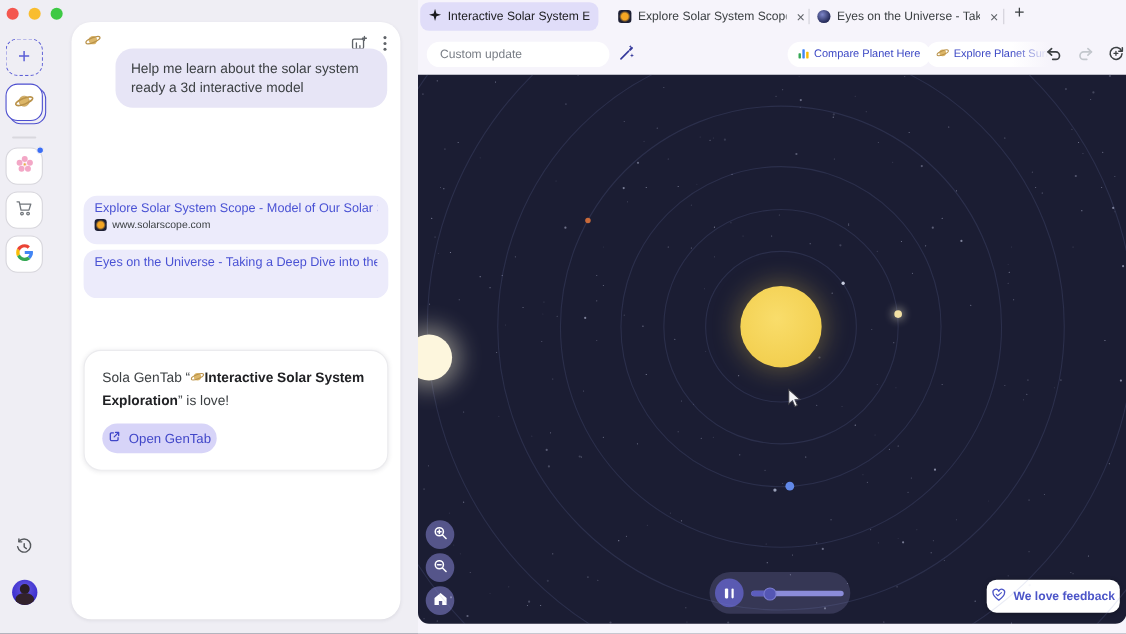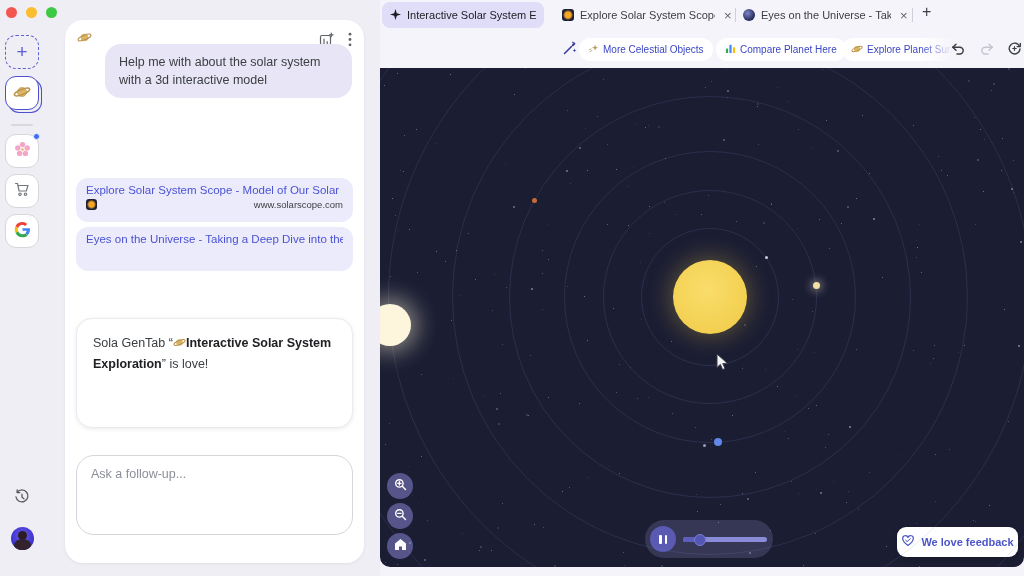--- a/index.html
+++ b/index.html
@@ -31,21 +31,21 @@
   .chat-title { font-size:13px; font-weight:700; color:#202124; margin-left:7px; }
   .chat-actions { margin-left:auto; display:flex; align-items:center; gap:14px; }
   .icon-btn { background:none; border:none; cursor:pointer; display:flex; align-items:center; }
 
   .bubble-user { position:absolute; left:40px; top:24px; width:247px; background:#e7e5f6; border-radius:16px;
     padding:9px 14px; font-size:12.5px; line-height:1.45; color:#3c4043; }
   .assistant-text { position:absolute; left:12px; top:88px; width:276px; font-size:12.5px; line-height:1.5; color:#3c4043; }
 
   .link-card { position:absolute; left:11px; width:277px; height:44px; background:#ecebfb; border-radius:12px; padding:6px 10px 0; cursor:pointer; }
   .link-title { font-size:11.5px; font-weight:500; color:#4a52d4; white-space:nowrap; overflow:hidden; }
-  .link-meta { display:flex; align-items:center; gap:5px; margin-top:3px;justify-content:space-between; }
+  .link-meta { display:flex; align-items:center; gap:5px; margin-top:3px; }
   .link-url { font-size:9.5px; color:#3c4043; }
   .favicon-sq { width:11px; height:11px; border-radius:3px; background:radial-gradient(circle at 50% 50%, #f5a623 0%, #f5a623 35%, #1d1f33 60%); }
   .favicon-cir { width:11px; height:11px; border-radius:50%; background:radial-gradient(circle at 38% 35%, #7d86c9 0%, #2a3060 65%, #151a38 100%); }
 
   .pill-btn { display:flex; align-items:center; justify-content:center; gap:7px; background:#dcd9f8;
     border:none; border-radius:14px; color:#4046c8; font-size:12px; font-weight:500; cursor:pointer; font-family:inherit; }
   .open-all { position:absolute; left:11px; top:254px; width:277px; height:25px; }
   .gentab-card { position:absolute; left:11px; top:298px; width:277px; height:110px; background:#fff;
     border:1px solid #ebebee; border-radius:16px; box-shadow:0 1px 4px rgba(60,60,80,.10); padding:15px 16px; }
   .gentab-text { font-size:12.5px; line-height:1.5; color:#3c4043; }
@@ -202,21 +202,21 @@
         <button class="icon-btn">
           <svg width="4" height="15" viewBox="0 0 4 15" fill="#5f6368">
               <circle cx="2" cy="2.2" r="1.4"></circle>
               <circle cx="2" cy="7.5" r="1.4"></circle>
               <circle cx="2" cy="12.8" r="1.4"></circle>
             </svg>
         </button>
       </span>
     </div>
 
-    <div class="bubble-user">Help me with about the solar system with a 3d interactive model</div>
+    <div class="bubble-user">Help me learn about the solar system ready a 3d interactive model</div>
 
 
     <div class="link-card" style="top:158px">
       <div class="link-title">Explore Solar System Scope - Model of Our Solar Syste...</div>
       <div class="link-meta">
         <span class="favicon-sq"></span>
         <span class="link-url">www.solarscope.com</span>
       </div>
     </div>
 
@@ -225,23 +225,31 @@
     </div>
 
 
     <div class="gentab-card">
       <div class="gentab-text">
         <span>Sola GenTab “</span><span style="display:inline-block;vertical-align:-2px;"><svg width="13" height="13" viewBox="0 0 18 18">
               <circle cx="9" cy="9" r="4.6" fill="#dcb668"></circle>
               <ellipse cx="9" cy="9" rx="8.2" ry="2.6" fill="none" stroke="#b9924a" stroke-width="1.4" transform="rotate(-22 9 9)"></ellipse>
             </svg></span><b>Interactive Solar System Exploration</b><span>” is love!</span>
       </div>
+      <button class="pill-btn open-gentab">
+        <span>
+          <svg width="12" height="12" viewBox="0 0 13 13" fill="none" stroke="#4046c8" stroke-width="1.3" stroke-linecap="round" stroke-linejoin="round">
+              <path d="M5.5 2.8H3.6c-.7 0-1.1.5-1.1 1.1v5.4c0 .7.5 1.1 1.1 1.1H9c.7 0 1.1-.5 1.1-1.1V7.5"></path>
+              <path d="M7.6 2.3h3.1v3.1M10.5 2.5 6.3 6.7"></path>
+            </svg>
+        </span>
+        <span>Open GenTab</span>
+      </button>
     </div>
 
-    <textarea class="followup" placeholder="Ask a follow-up..." style=""></textarea>
   </div>
 
   <div class="right">
 
     <div class="tabbar">
       <div class="tab tab-active">
         <span>
           <svg width="11" height="11" viewBox="0 0 14 14" fill="#1b1b1f">
               <path d="M7 0 L8.6 5.4 L14 7 L8.6 8.6 L7 14 L5.4 8.6 L0 7 L5.4 5.4 Z"></path>
             </svg>
@@ -259,40 +267,32 @@
       <div class="tab" style="left:363px; top:0; height:30px;">
         <span class="favicon-cir" style="width:12px;height:12px;"></span>
         <span class="tab-title" style="margin-left:6px; max-width:130px;">Eyes on the Universe - Taking</span>
         <button class="tab-close" style="margin-left:7px;">×</button>
       </div>
       <div class="tab-sep" style="left:532px"></div>
       <button class="newtab" style="left:542px">+</button>
     </div>
 
     <div class="toolbar">
+      <input class="custom-input" type="text" placeholder="Custom update" style="">
       <button class="wand-btn">
         <span>
           <svg width="16" height="16" viewBox="0 0 16 16" fill="none" stroke="#34389b" stroke-width="1.5" stroke-linecap="round">
               <path d="M2.5 13.5 L9.5 6.5"></path>
               <path d="M10.8 5.2 L12.4 3.6" stroke-width="2"></path>
               <path d="M12.5 8.5 l.5 1.4 1.4.5 -1.4.5 -.5 1.4 -.5 -1.4 -1.4 -.5 1.4 -.5z" fill="#34389b" stroke="none"></path>
               <path d="M11 1 l.4 1 1 .4 -1 .4 -.4 1 -.4 -1 -1 -.4 1 -.4z" fill="#34389b" stroke="none"></path>
             </svg>
         </span>
       </button>
 
-      <button class="tool-pill" style="left:199px">
-        <span>
-          <svg width="11" height="11" viewBox="0 0 14 14">
-              <path d="M9 2 L10 5 L13 6 L10 7 L9 10 L8 7 L5 6 L8 5 Z" fill="#b09a5a"></path>
-              <path d="M1.5 8.5 L4 7.6 M2.5 11 L5 9.6" stroke="#b09a5a" stroke-width="1" stroke-linecap="round"></path>
-            </svg>
-        </span>
-        <span>More Celestial Objects</span>
-      </button>
 
       <button class="tool-pill" style="left:336px">
         <span>
           <svg width="11" height="11" viewBox="0 0 12 12">
               <rect x="1" y="6" width="2.4" height="5" rx=".6" fill="#34a853"></rect>
               <rect x="4.8" y="2" width="2.4" height="9" rx=".6" fill="#4285f4"></rect>
               <rect x="8.6" y="4.5" width="2.4" height="6.5" rx=".6" fill="#fbbc05"></rect>
             </svg>
         </span>
         <span>Compare Planet Here</span>

